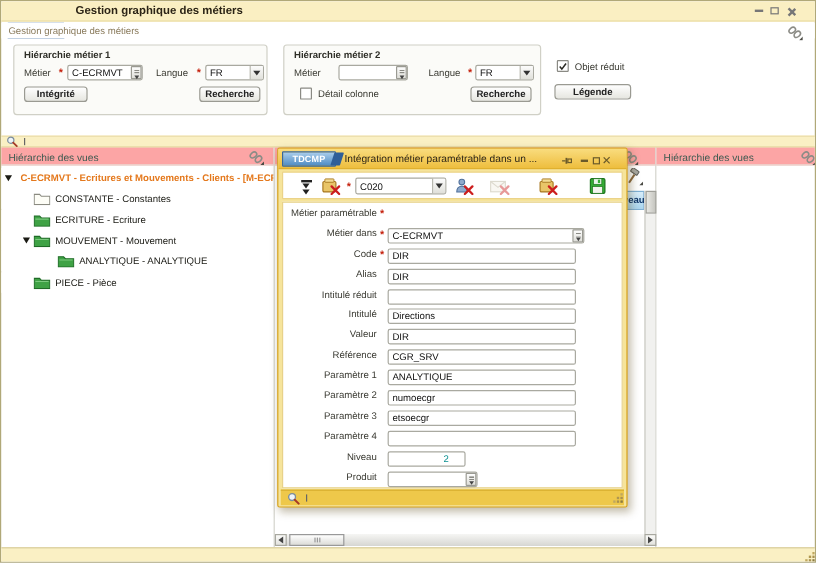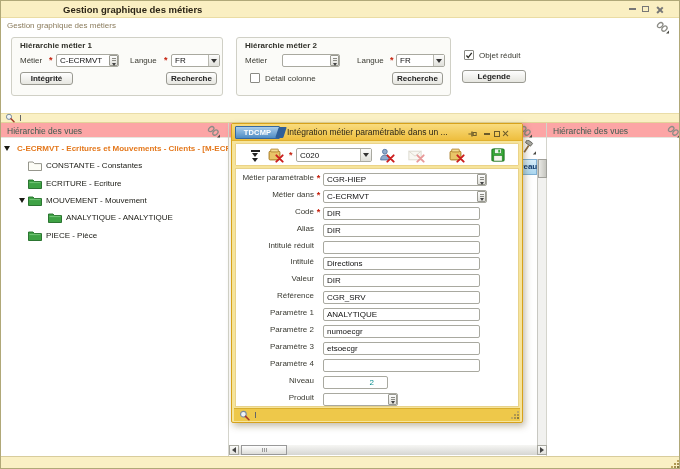--- a/index.html
+++ b/index.html
@@ -455,21 +455,20 @@
             <use href="#sy-save"></use>
           </svg>
       </span>
     </div>
 
     <div class="dlg-body">
       <div style="position:absolute;top:4px;left:2px;right:2px">
         <div class="frow">
           <span class="flbl">Métier paramétrable</span>
             <span class="fast req"></span>
-          <span class="fiw w-spin"><input class="fin" readonly="" value="CGR-HIEP" style=""><span class="spn"></span></span>
         </div>
         <div class="frow">
           <span class="flbl">Métier dans</span>
             <span class="fast req"></span>
           <span class="fiw w-spin"><input class="fin" readonly="" value="C-ECRMVT" style=""><span class="spn"></span></span>
         </div>
         <div class="frow">
           <span class="flbl">Code</span>
             <span class="fast req"></span>
           <span class="fiw w-text"><input class="fin" readonly="" value="DIR" style=""></span>

